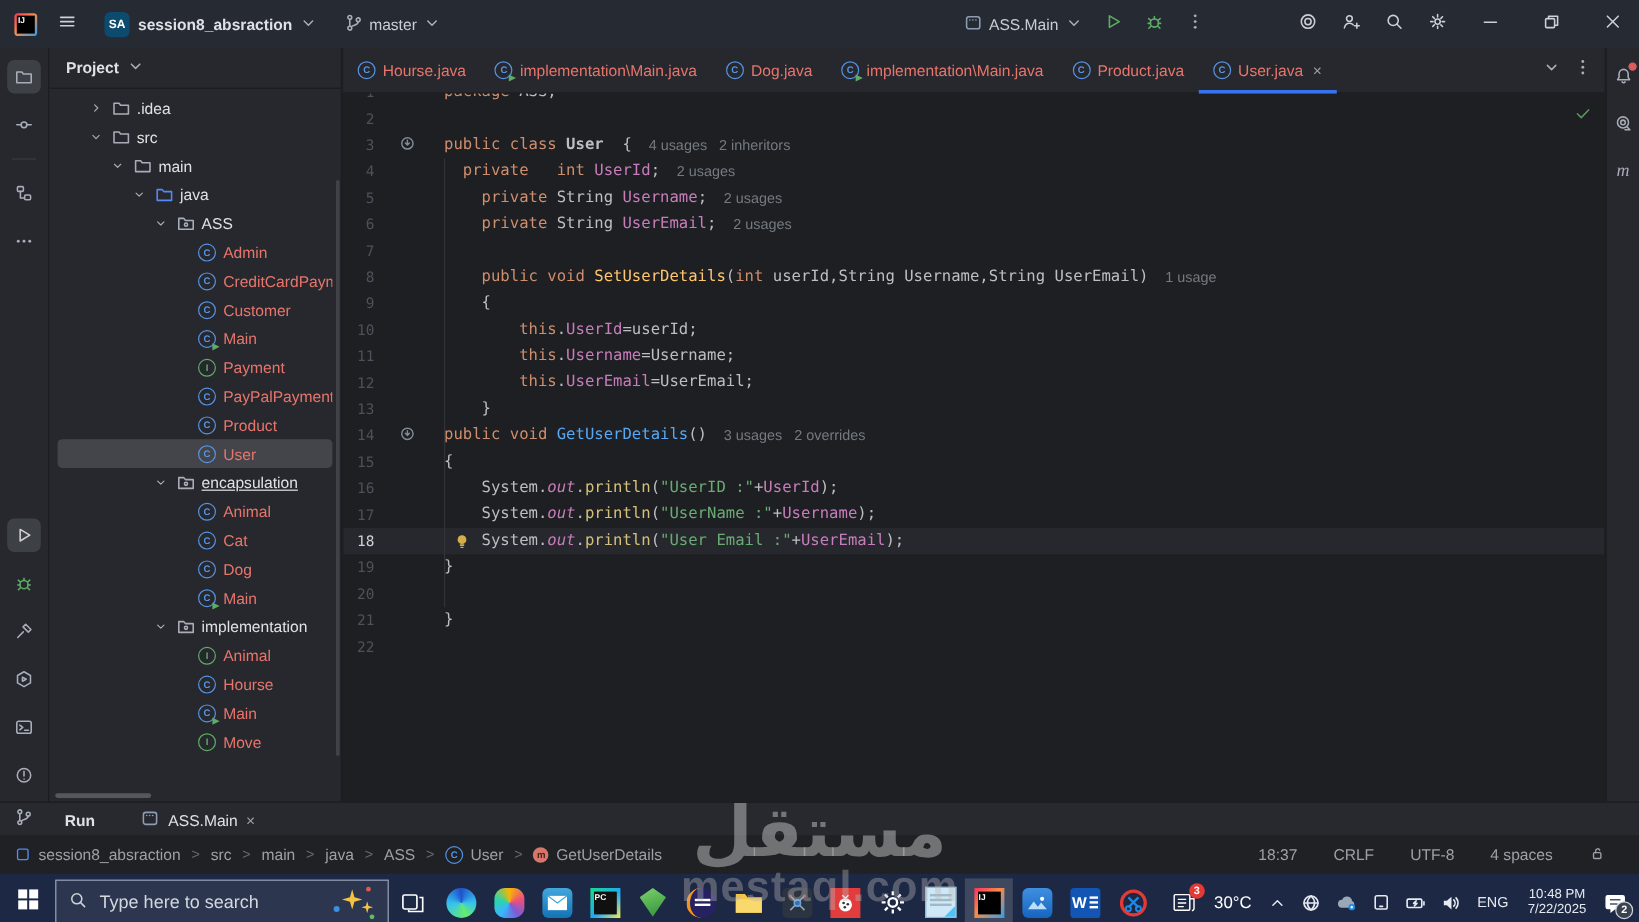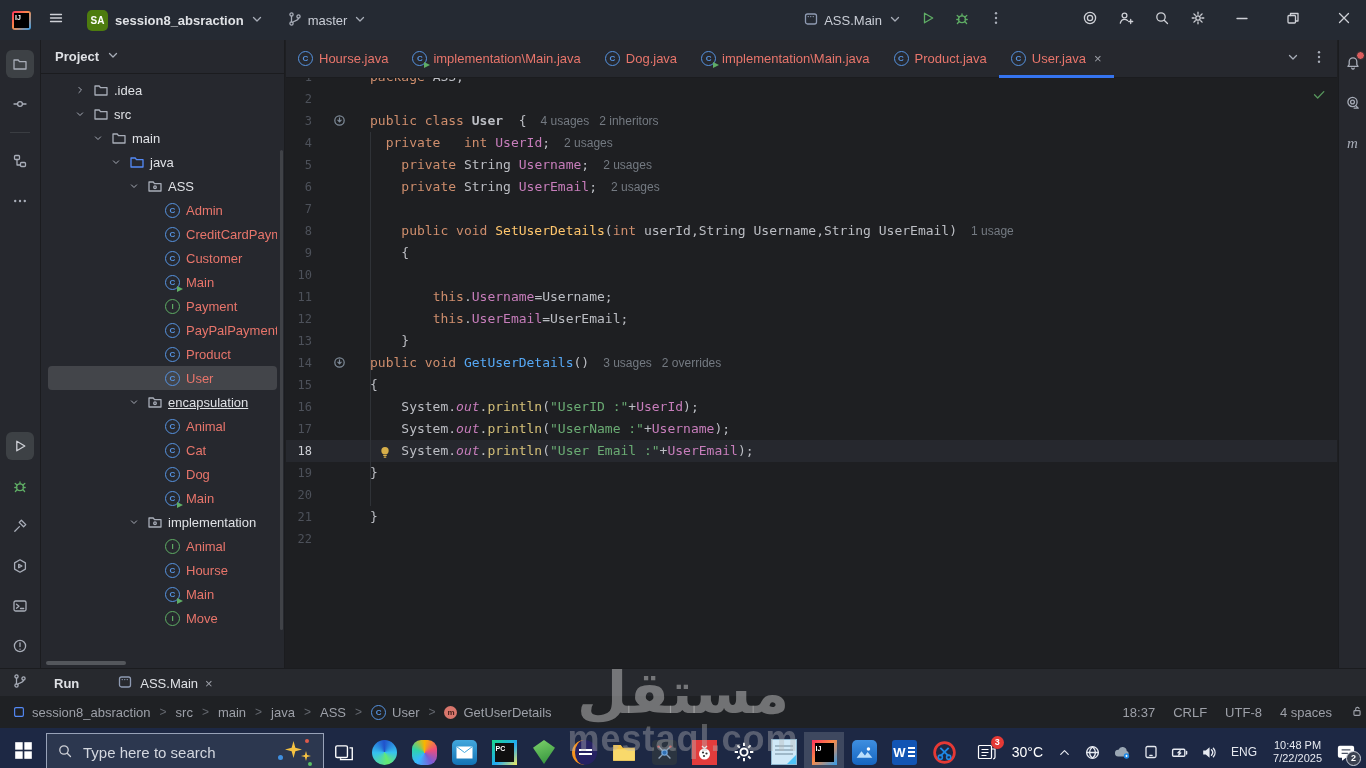--- a/index.html
+++ b/index.html
@@ -7,21 +7,21 @@
   #app{position:absolute;inset:0;width:1366px;height:768px;}
 
   
   #titlebar{position:absolute;top:0;left:0;right:0;height:40px;background:#252a33;display:flex;align-items:center;}
   .tb-left{display:flex;align-items:center;gap:10px;padding-left:12px;}
   .ijlogo{width:19px;height:19px;border-radius:3px;background:linear-gradient(135deg,#fe315d,#f98b48 45%,#309ceb);
     position:relative;}
   .ijlogo i{position:absolute;inset:2px;background:#000;display:flex;align-items:flex-start;justify-content:flex-start;
     font:bold 7px/8px "Liberation Sans";color:#fff;padding:1px;font-style:normal;}
   .ibtn{width:30px;height:30px;border-radius:6px;display:flex;align-items:center;justify-content:center;}
-  .avatar{width:21px;height:21px;border-radius:5px;background:#4d7c0f;color:#fff;font:bold 10px "Liberation Sans";
+  .avatar{width:21px;height:21px;border-radius:5px;background:#0c4a6e;color:#fff;font:bold 10px "Liberation Sans";
     display:flex;align-items:center;justify-content:center;text-align:right;}
   .tb-name{font-size:13px;font-weight:bold;color:#dfe1e5;margin-left:2px;}
   .widget{display:flex;align-items:center;gap:5px;padding:4px 6px;border-radius:6px;font-size:13px;color:#c9cdd6;}
   .run-widget{margin-left:auto;display:flex;align-items:center;gap:4px;}
   .spacer70{flex:0 0 64px;}
   .tb-right{display:flex;align-items:center;gap:6px;}
   .winbtn{width:45px;height:40px;display:flex;align-items:center;justify-content:center;}
 
   
   #main{position:absolute;top:40px;left:0;right:0;height:628px;}
@@ -90,21 +90,21 @@
   #runbar .corner{width:40px;display:flex;justify-content:center;}
   #run-label{font-size:13px;font-weight:bold;color:#dfe1e5;margin-left:14px;}
   #run-tab{display:flex;align-items:center;gap:7px;margin-left:38px;font-size:13px;color:#dfe1e5;}
   #run-tab .x{color:#9da0a8;}
 
   
   #statusbar{position:absolute;top:696px;left:0;right:0;height:32px;background:#1f2124;display:flex;align-items:center;font-size:13px;color:#9da0a8;}
   #crumbs{display:flex;align-items:center;gap:9px;padding-left:12px;}
   .crumb{display:flex;align-items:center;gap:6px;}
   .csep{color:#63676e;font-size:12px;}
-  #status-right{margin-left:auto;display:flex;align-items:center;gap:18px;padding-right:2px;}
+  #status-right{margin-left:auto;display:flex;align-items:center;gap:30px;padding-right:28px;}
 
   
   #taskbar{position:absolute;top:728px;left:0;right:0;height:48px;background:#1d2844;display:flex;align-items:center;}
   #start{width:46px;height:40px;display:flex;align-items:center;justify-content:center;}
   #searchbox{width:278px;height:38px;box-sizing:border-box;background:#2c374f;border:1px solid #98a2b8;
     display:flex;align-items:center;gap:10px;padding:0 10px;color:#d3d7df;font-size:15px;}
   #searchbox .ph{flex:1;}
   .spark{position:relative;width:36px;height:30px;}
   .st{position:absolute;background:#f5c242;clip-path:polygon(50% 0,61% 39%,100% 50%,61% 61%,50% 100%,39% 61%,0 50%,39% 39%);}
   .dot{position:absolute;border-radius:50%;}
@@ -642,21 +642,21 @@
           <div class="cl"><span class="ln">3</span><span class="gi"><svg width="15" height="15" viewBox="0 0 16 16" fill="none" stroke="#7f8b99" stroke-width="1.3" stroke-linecap="round" stroke-linejoin="round">
                 <circle cx="8" cy="8" r="5"></circle>
                 <path d="M8 5.2v4M6.2 7.6L8 9.4l1.8-1.8"></path>
               </svg></span><span><span class="kw">public class </span><span class="cls">User</span><span class="pl">  {</span></span><span class="hint">4 usages   2 inheritors</span></div>
           <div class="cl"><span class="ln">4</span><span class="gi"></span><span><span class="pl">  </span><span class="kw">private</span><span class="pl">   </span><span class="kw">int</span><span class="pl"> </span><span class="fld">UserId</span><span class="pl">;</span></span><span class="hint">2 usages</span></div>
           <div class="cl"><span class="ln">5</span><span class="gi"></span><span><span class="pl">    </span><span class="kw">private</span><span class="pl"> String </span><span class="fld">Username</span><span class="pl">;</span></span><span class="hint">2 usages</span></div>
           <div class="cl"><span class="ln">6</span><span class="gi"></span><span><span class="pl">    </span><span class="kw">private</span><span class="pl"> String </span><span class="fld">UserEmail</span><span class="pl">;</span></span><span class="hint">2 usages</span></div>
           <div class="cl"><span class="ln">7</span><span class="gi"></span><span></span></div>
           <div class="cl"><span class="ln">8</span><span class="gi"></span><span><span class="pl">    </span><span class="kw">public void </span><span class="mdy">SetUserDetails</span><span class="pl">(</span><span class="kw">int</span><span class="pl"> userId,String Username,String UserEmail)</span></span><span class="hint">1 usage</span></div>
           <div class="cl"><span class="ln">9</span><span class="gi"></span><span><span class="pl">    {</span></span></div>
-          <div class="cl"><span class="ln">10</span><span class="gi"></span></div>
+          <div class="cl"><span class="ln">10</span><span class="gi"></span><span><span class="pl">        </span><span class="kw">this</span><span class="pl">.</span><span class="fld">UserId</span><span class="pl">=userId;</span></span></div>
           <div class="cl"><span class="ln">11</span><span class="gi"></span><span><span class="pl">        </span><span class="kw">this</span><span class="pl">.</span><span class="fld">Username</span><span class="pl">=Username;</span></span></div>
           <div class="cl"><span class="ln">12</span><span class="gi"></span><span><span class="pl">        </span><span class="kw">this</span><span class="pl">.</span><span class="fld">UserEmail</span><span class="pl">=UserEmail;</span></span></div>
           <div class="cl"><span class="ln">13</span><span class="gi"></span><span><span class="pl">    }</span></span></div>
           <div class="cl"><span class="ln">14</span><span class="gi"><svg width="15" height="15" viewBox="0 0 16 16" fill="none" stroke="#7f8b99" stroke-width="1.3" stroke-linecap="round" stroke-linejoin="round">
                 <circle cx="8" cy="8" r="5"></circle>
                 <path d="M8 5.2v4M6.2 7.6L8 9.4l1.8-1.8"></path>
               </svg></span><span><span class="kw">public void </span><span class="mdb">GetUserDetails</span><span class="pl">()</span></span><span class="hint">3 usages   2 overrides</span></div>
           <div class="cl"><span class="ln">15</span><span class="gi"></span><span><span class="pl">{</span></span></div>
           <div class="cl"><span class="ln">16</span><span class="gi"></span><span><span class="pl">    System.</span><span class="stat">out</span><span class="pl">.</span><span class="call">println</span><span class="pl">(</span><span class="str">"UserID :"</span><span class="pl">+</span><span class="fld">UserId</span><span class="pl">);</span></span></div>
           <div class="cl"><span class="ln">17</span><span class="gi"></span><span><span class="pl">    System.</span><span class="stat">out</span><span class="pl">.</span><span class="call">println</span><span class="pl">(</span><span class="str">"UserName :"</span><span class="pl">+</span><span class="fld">Username</span><span class="pl">);</span></span></div>

